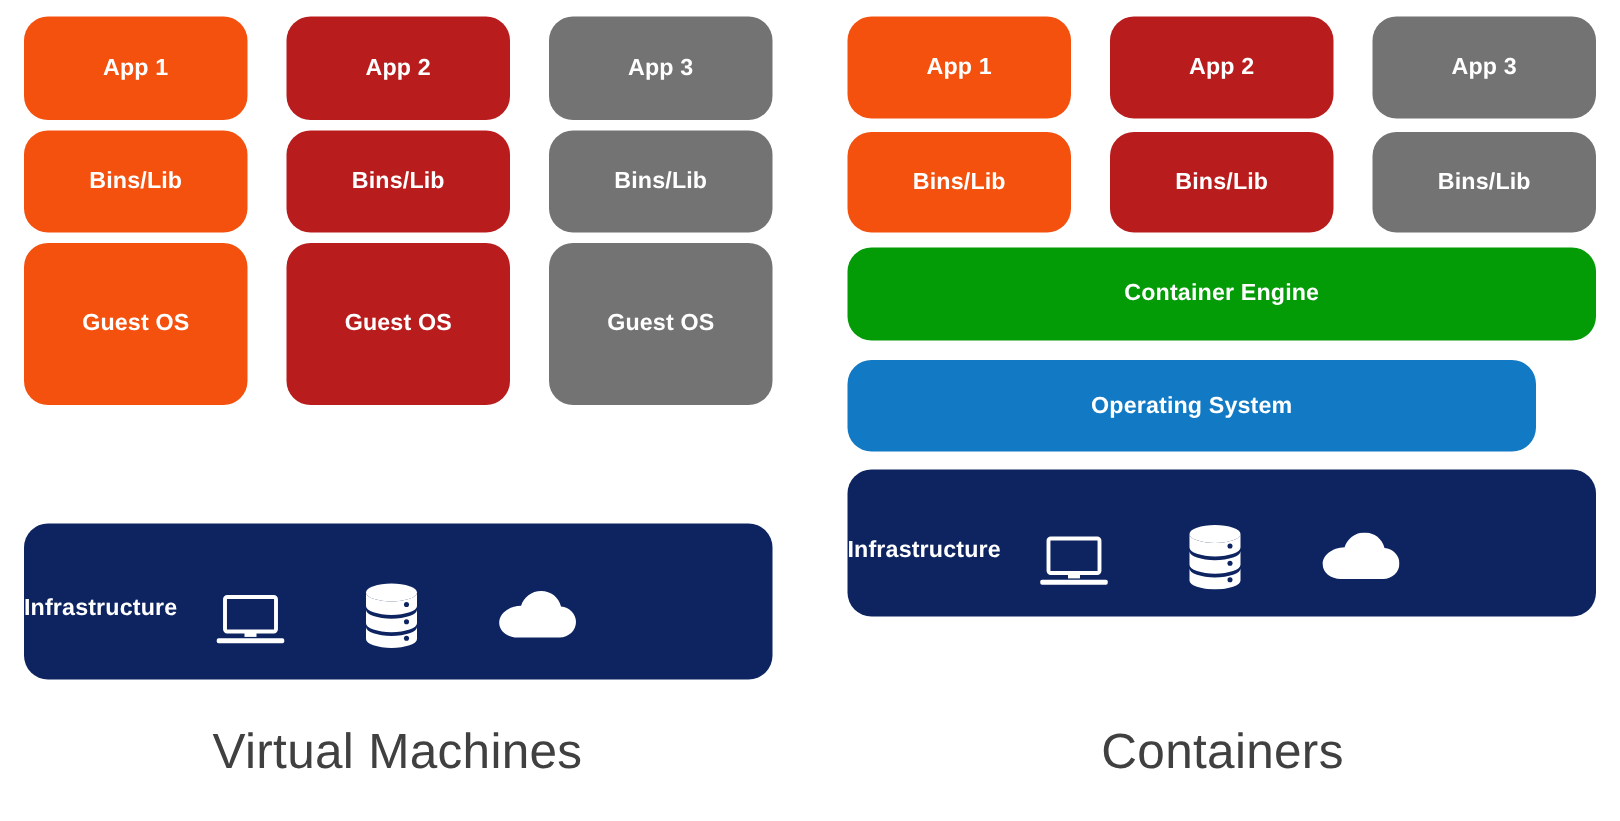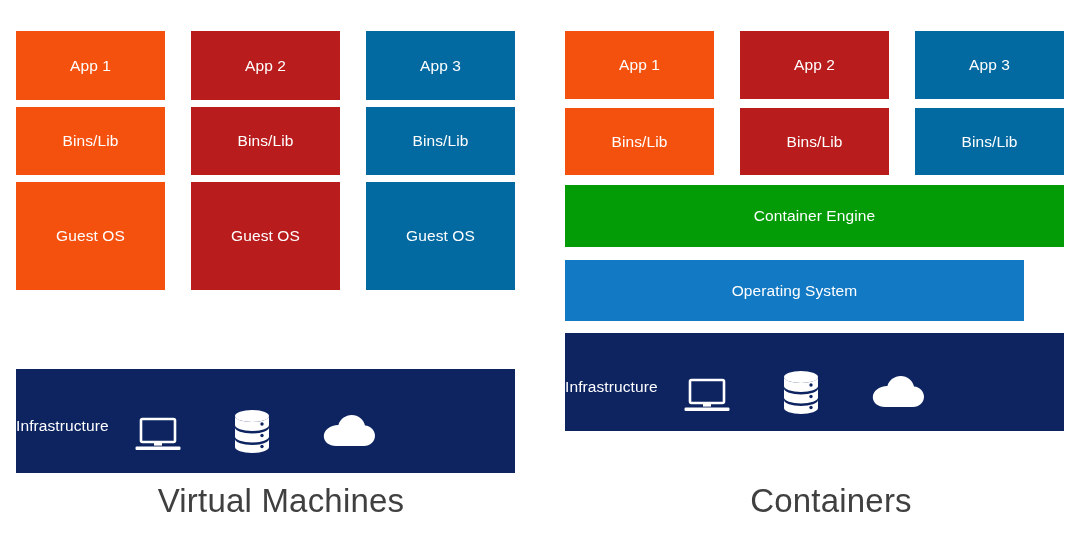--- a/index.html
+++ b/index.html
@@ -19,38 +19,37 @@
   .panel {
     position: absolute;
     top: 0;
   }
   #panel-vm  { left: 0;   width: 540px; height: 547px; }
   #panel-ctr { left: 540px; width: 540px; height: 547px; }
 
   
   .block {
     position: absolute;
-    border-radius: 0;
+    border-radius: 16px;
     box-sizing: border-box;
     display: flex;
     align-items: center;
     justify-content: center;
     color: #ffffff;
     font-size: 15.5px;
-    font-weight: 400;
+    font-weight: 700;
     letter-spacing: 0.1px;
     white-space: nowrap;
-    margin-top: 20px;
   }
   .block.wide { font-size: 15.5px; }
 
   
   .c-red    { background: #f4510f; }
   .c-orange { background: #b91c1c; }
-  .c-teal   { background: #0369a1; }
+  .c-teal   { background: #737373; }
   .c-hyper  { background: #1279c4; }
   .c-infra  { background: #0d2461; }
   .c-engine { background: #039b06; }
   .c-os     { background: #1279c4; }
 
   
   .infra {
     flex-direction: row;
     justify-content: flex-start;
     align-items: center;
@@ -70,21 +69,20 @@
 
   
   .caption {
     position: absolute;
     text-align: center;
     color: #404040;
     font-size: 33px;
     font-weight: 400;
     letter-spacing: 0.2px;
     white-space: nowrap;
-    padding-left: 16px;
   }
 </style>
 </head>
 <body>
 
 <div class="panel" id="panel-vm">
 
   <div class="block c-red" style="left:16px;  top:11px;  width:149px; height:69px;">App 1</div>
   <div class="block c-red" style="left:16px;  top:87px;  width:149px; height:68px;">Bins/Lib</div>
   <div class="block c-red" style="left:16px;  top:162px; width:149px; height:108px;">Guest OS</div>

